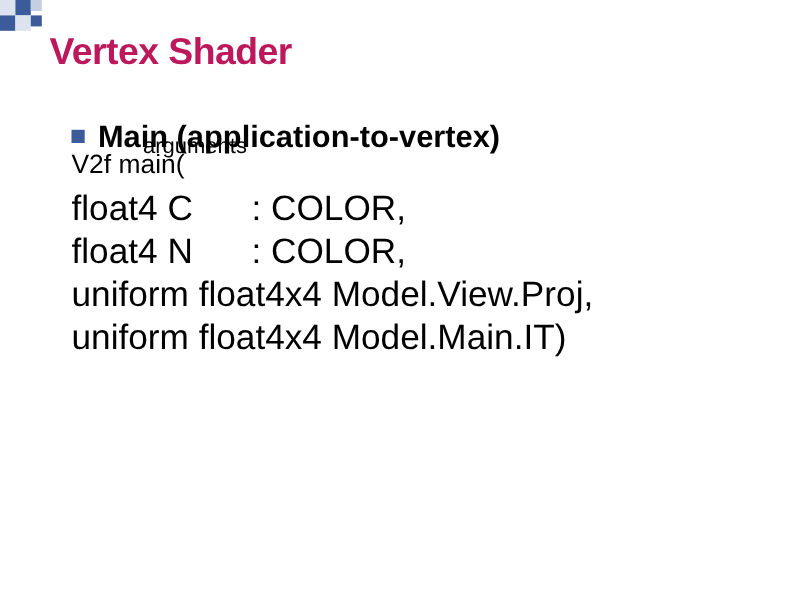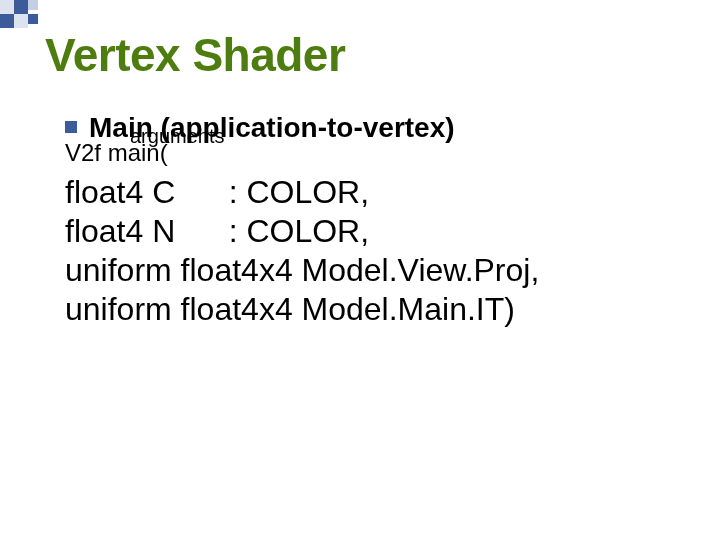--- a/index.html
+++ b/index.html
@@ -25,25 +25,25 @@
     .deco-sq.s1 { left: 0; top: 0; width: 14px; height: 14px; background: #dce3ef; }
     .deco-sq.s2 { left: 14px; top: 0; width: 14px; height: 14px; background: #3b5b9a; }
     .deco-sq.s3 { left: 0; top: 14px; width: 14px; height: 14px; background: #3b5b9a; }
     .deco-sq.s4 { left: 14px; top: 14px; width: 14px; height: 14px; background: #dce3ef; }
     .deco-sq.s5 { left: 28px; top: 0; width: 10px; height: 10px; background: #c5cfe3; }
     .deco-sq.s6 { left: 28px; top: 14px; width: 10px; height: 10px; background: #3b5b9a; }
     .slide {
       padding: 28px 45px 0 45px;
     }
     .title {
-      font-size: 46px;
+      font-size: 34px;
       font-weight: 700;
-      color: #4d7c0f;
+      color: #be185d;
       letter-spacing: -0.5px;
-      margin-bottom: 28px;
+      margin-bottom: 40px;
       font-family: "Trebuchet MS", Verdana, sans-serif;
     }
     .body {
       padding-left: 20px;
     }
     .bullet-line {
       display: flex;
       align-items: flex-start;
       margin-bottom: -6px;
     }

